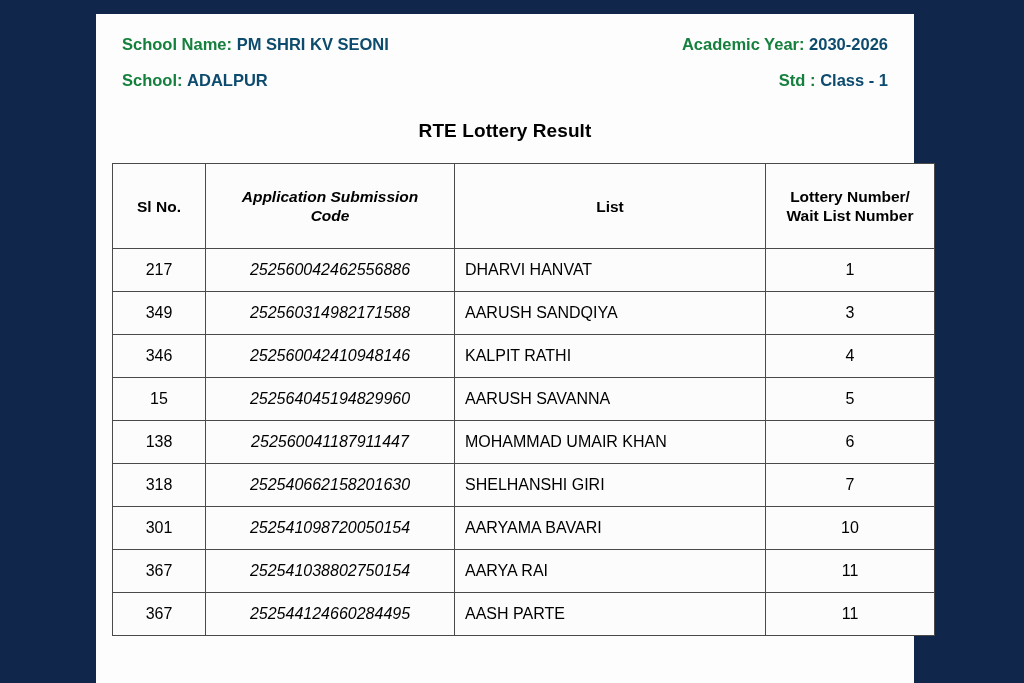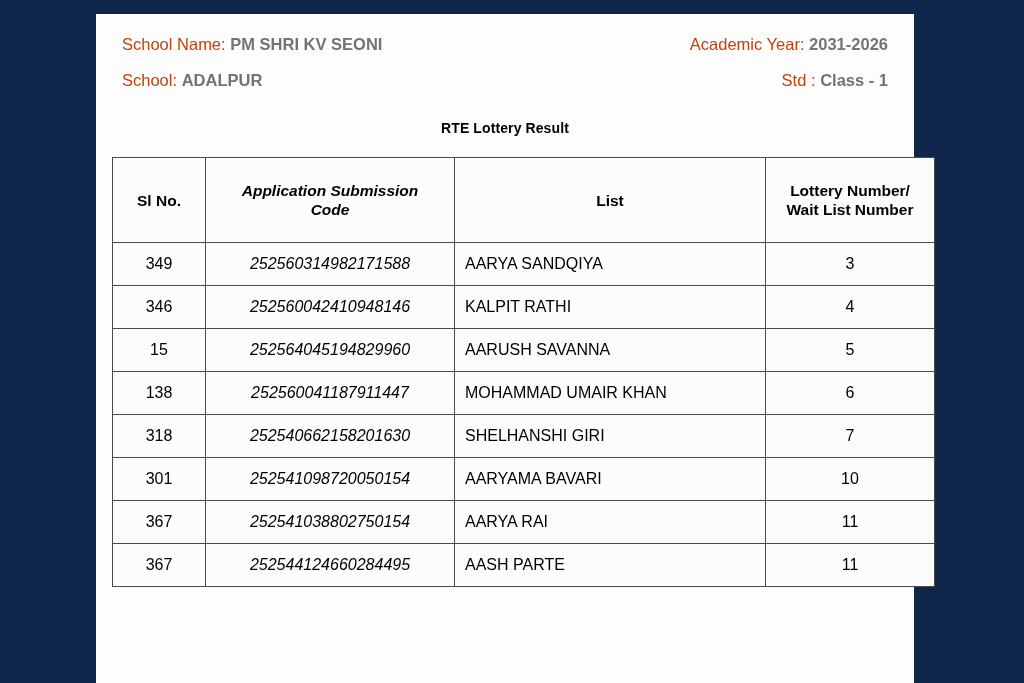--- a/index.html
+++ b/index.html
@@ -42,30 +42,30 @@
     line-height: 1.25;
   }
   .hdr-row + .hdr-row {
     margin-top: 15px;
     gap: 32px;
   }
   .hdr-left, .hdr-right {
     white-space: nowrap;
   }
   .lbl {
-    font-weight: 400;
-    color: #c2410c;
+    font-weight: 700;
+    color: #15803d;
   }
   .val {
     font-weight: 700;
-    color: #737373;
+    color: #0c4a6e;
   }
   .doc-title {
     text-align: center;
-    font-size: 14px;
+    font-size: 19px;
     font-weight: 700;
     color: #000;
     margin-top: 30px;
     margin-bottom: 0;
     letter-spacing: 0.1px;
   }
   .table-wrap {
     padding: 0 16px;
     margin-top: 21px;
   }
@@ -109,21 +109,21 @@
   <div class="page">
 
     <div class="doc-header">
       <div class="hdr-row">
         <div class="hdr-left">
           <span class="lbl">School Name:</span>
           <span class="val">PM SHRI KV SEONI</span>
         </div>
         <div class="hdr-right">
           <span class="lbl">Academic Year:</span>
-          <span class="val">2031-2026</span>
+          <span class="val">2030-2026</span>
         </div>
       </div>
       <div class="hdr-row">
         <div class="hdr-left">
           <span class="lbl">School:</span>
           <span class="val">ADALPUR</span>
         </div>
         <div class="hdr-right">
           <span class="lbl">Std :</span>
           <span class="val">Class - 1</span>
@@ -144,23 +144,29 @@
             </th>
             <th class="col-name">List</th>
             <th class="col-lot">
               <span>Lottery Number/</span><br>
               <span>Wait List Number</span>
             </th>
           </tr>
         </thead>
         <tbody id="result-body">
             <tr>
+              <td class="col-sl">217</td>
+              <td class="col-code">252560042462556886</td>
+              <td class="col-name">DHARVI HANVAT</td>
+              <td class="col-lot">1</td>
+            </tr>
+            <tr>
               <td class="col-sl">349</td>
               <td class="col-code">252560314982171588</td>
-              <td class="col-name">AARYA SANDQIYA</td>
+              <td class="col-name">AARUSH SANDQIYA</td>
               <td class="col-lot">3</td>
             </tr>
             <tr>
               <td class="col-sl">346</td>
               <td class="col-code">252560042410948146</td>
               <td class="col-name">KALPIT RATHI</td>
               <td class="col-lot">4</td>
             </tr>
             <tr>
               <td class="col-sl">15</td>

